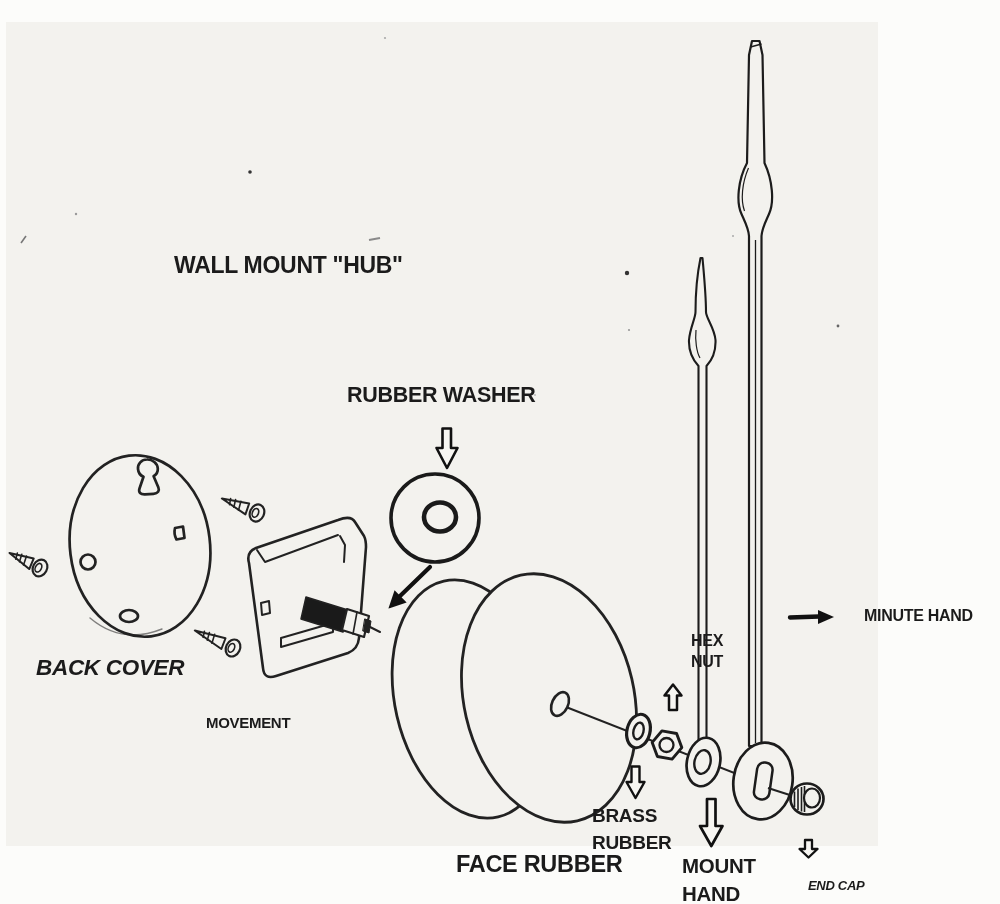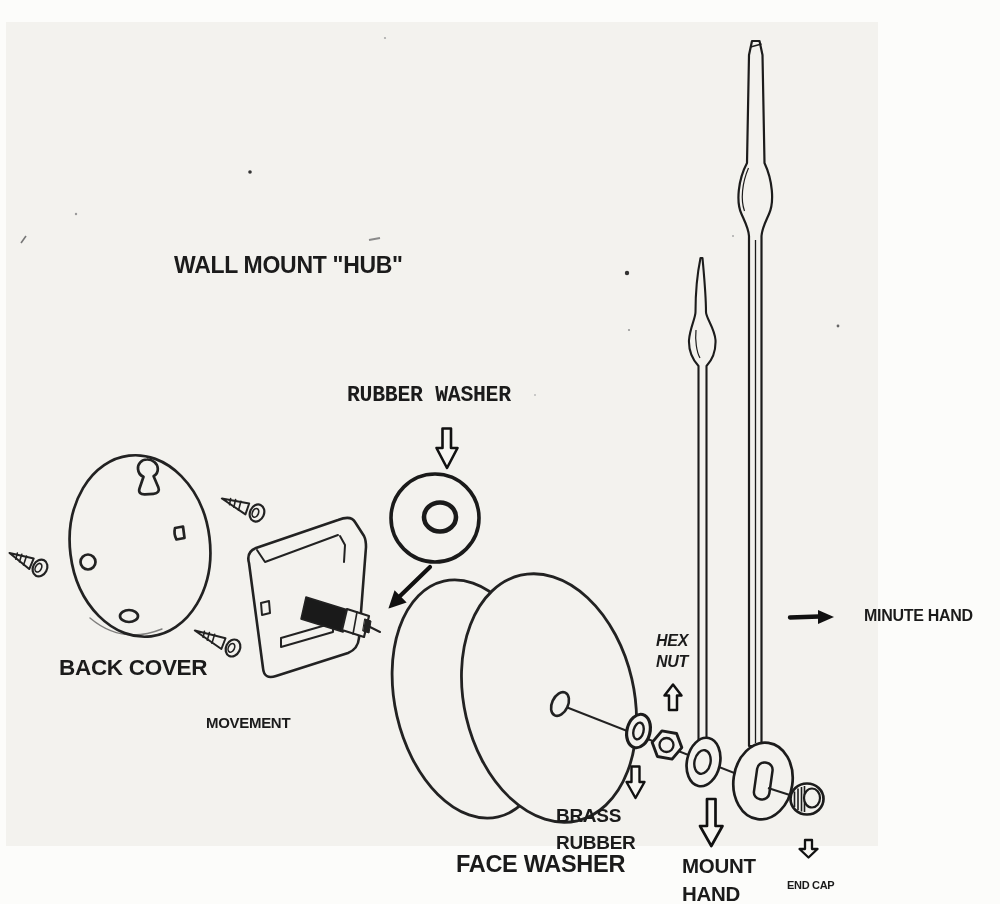--- a/index.html
+++ b/index.html
@@ -151,37 +151,37 @@
 
   <path d="M805 840 L812 840 L812 849 L817.5 849 L808.5 857.5 L799.5 849 L805 849 Z" fill="#f7f6f2" stroke="#111" stroke-width="2.3" stroke-linejoin="round"></path>
 
   <g>
     <path d="M790 617.5 L819 616.5" stroke="#111" stroke-width="4.4" fill="none" stroke-linecap="round"></path>
     <path d="M834 617 L818 610 L818 624 Z" fill="#111"></path>
   </g>
 </svg>
 
   <div class="label" style="left:174px;top:253px;font-size:23px;">WALL MOUNT "HUB"</div>
-  <div class="label" style="left:347px;top:384px;font-size:21.5px;font-family:Liberation Mono, monospace;">RUBBER WASHER</div>
-  <div class="label" style="left:59px;top:656px;font-size:22.5px;">BACK COVER</div>
+  <div class="label" style="left:347px;top:384px;font-size:21.5px;">RUBBER WASHER</div>
+  <div class="label" style="left:36px;top:656px;font-size:22.5px;font-style:italic;">BACK COVER</div>
   <div class="label" style="left:206px;top:715px;font-size:15px;">MOVEMENT</div>
-  <div class="label" style="left:456px;top:852px;font-size:23.5px;">FACE WASHER</div>
+  <div class="label" style="left:456px;top:852px;font-size:23.5px;">FACE RUBBER</div>
 
-  <div class="label" style="left:556px;top:803px;font-size:19px;line-height:26.5px;">
+  <div class="label" style="left:592px;top:803px;font-size:19px;line-height:26.5px;">
     <div>BRASS</div>
     <div>RUBBER</div>
   </div>
 
-  <div class="label" style="left:656px;top:630px;font-size:16px;line-height:21px;font-style:italic;">
+  <div class="label" style="left:691px;top:630px;font-size:16px;line-height:21px;">
     <div>HEX</div>
     <div>NUT</div>
   </div>
 
   <div class="label" style="left:864px;top:607px;font-size:16px;">MINUTE HAND</div>
 
   <div class="label" style="left:682px;top:852px;font-size:20.5px;line-height:28px;">
     <div>MOUNT</div>
     <div>HAND</div>
   </div>
 
-  <div class="label" style="left:787px;top:879px;font-size:11px;">END CAP</div>
+  <div class="label" style="left:808px;top:879px;font-size:13px;font-style:italic;">END CAP</div>
 
 </div>
 
 </body></html>

